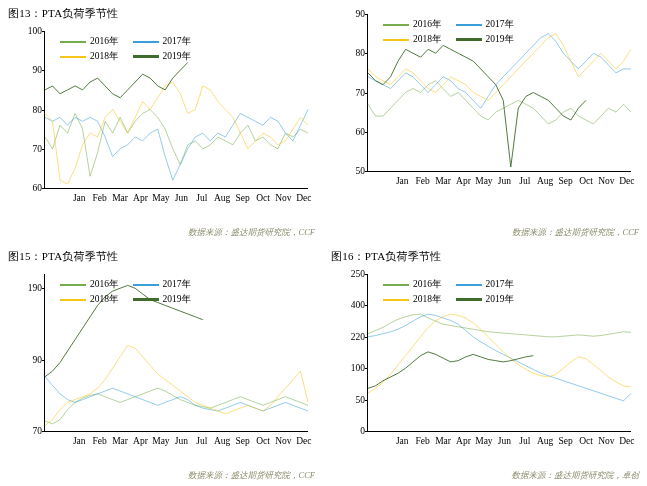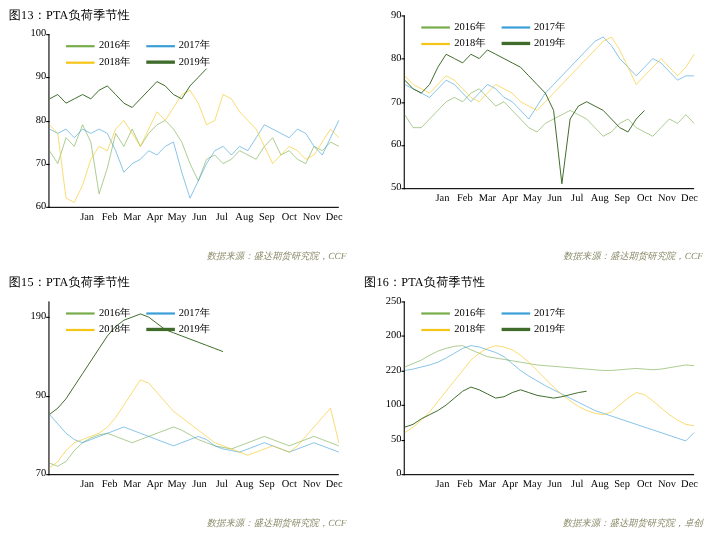--- a/index.html
+++ b/index.html
@@ -287,21 +287,21 @@
       </div>
       <div class="plot">
           <div class="ytick" style="top: 100%;">0</div>
           <div class="ytickmark" style="top: 100%;"></div>
           <div class="ytick" style="top: 80%;">50</div>
           <div class="ytickmark" style="top: 80%;"></div>
           <div class="ytick" style="top: 60%;">100</div>
           <div class="ytickmark" style="top: 60%;"></div>
           <div class="ytick" style="top: 40%;">220</div>
           <div class="ytickmark" style="top: 40%;"></div>
-          <div class="ytick" style="top: 20%;">200</div>
+          <div class="ytick" style="top: 20%;">400</div>
           <div class="ytickmark" style="top: 20%;"></div>
           <div class="ytick" style="top: 0%;">250</div>
           <div class="ytickmark" style="top: 0%;"></div>
           <svg class="series" viewBox="0 0 100 100" preserveAspectRatio="none">
             <path d=" M 0.00 38.00 L 2.86 36.00 L 5.71 34.00 L 8.57 31.20 L 11.43 28.80 L 14.29 27.20 L 17.14 26.00 L 20.00 25.60 L 22.86 28.00 L 25.71 30.00 L 28.57 32.00 L 31.43 32.80 L 34.29 33.60 L 37.14 34.40 L 40.00 35.20 L 42.86 36.00 L 45.71 36.80 L 48.57 37.20 L 51.43 37.60 L 54.29 38.00 L 57.14 38.40 L 60.00 38.80 L 62.86 39.20 L 65.71 39.60 L 68.57 40.00 L 71.43 40.00 L 74.29 39.60 L 77.14 39.20 L 80.00 38.80 L 82.86 39.20 L 85.71 39.60 L 88.57 39.20 L 91.43 38.40 L 94.29 37.60 L 97.14 36.80 L 100.00 37.20" fill="none" stroke="#77ac4b" stroke-width="0.55" vector-effect="non-scaling-stroke" stroke-linejoin="round"></path>
             <path d=" M 0.00 40.00 L 2.86 39.20 L 5.71 38.00 L 8.57 36.80 L 11.43 35.20 L 14.29 32.80 L 17.14 30.00 L 20.00 27.20 L 22.86 25.60 L 25.71 26.40 L 28.57 28.00 L 31.43 29.60 L 34.29 32.00 L 37.14 36.00 L 40.00 40.00 L 42.86 43.20 L 45.71 46.00 L 48.57 48.80 L 51.43 51.20 L 54.29 53.60 L 57.14 56.00 L 60.00 58.40 L 62.86 60.80 L 65.71 63.20 L 68.57 64.80 L 71.43 66.40 L 74.29 68.00 L 77.14 69.60 L 80.00 71.20 L 82.86 72.80 L 85.71 74.40 L 88.57 76.00 L 91.43 77.60 L 94.29 79.20 L 97.14 80.80 L 100.00 76.00" fill="none" stroke="#3a9fd8" stroke-width="0.55" vector-effect="non-scaling-stroke" stroke-linejoin="round"></path>
             <path d=" M 0.00 76.00 L 2.86 72.80 L 5.71 68.80 L 8.57 64.00 L 11.43 58.00 L 14.29 52.00 L 17.14 46.00 L 20.00 40.00 L 22.86 34.00 L 25.71 30.00 L 28.57 27.20 L 31.43 25.60 L 34.29 26.40 L 37.14 28.00 L 40.00 31.20 L 42.86 35.20 L 45.71 40.00 L 48.57 44.80 L 51.43 49.60 L 54.29 54.00 L 57.14 57.60 L 60.00 60.80 L 62.86 63.20 L 65.71 64.80 L 68.57 65.60 L 71.43 64.00 L 74.29 60.00 L 77.14 56.00 L 80.00 52.80 L 82.86 54.00 L 85.71 57.60 L 88.57 61.60 L 91.43 65.60 L 94.29 68.80 L 97.14 71.20 L 100.00 72.00" fill="none" stroke="#f5c518" stroke-width="0.55" vector-effect="non-scaling-stroke" stroke-linejoin="round"></path>
             <path d=" M 0.00 72.80 L 2.86 71.20 L 5.71 68.00 L 8.57 65.60 L 11.43 63.20 L 14.29 60.00 L 17.14 56.00 L 20.00 52.00 L 22.86 49.60 L 25.71 51.20 L 28.57 53.60 L 31.43 56.00 L 34.29 55.20 L 37.14 52.80 L 40.00 51.20 L 42.86 52.80 L 45.71 54.40 L 48.57 55.20 L 51.43 56.00 L 54.29 55.20 L 57.14 54.00 L 60.00 52.80 L 62.86 52.00" fill="none" stroke="#3f6b2b" stroke-width="0.9" vector-effect="non-scaling-stroke" stroke-linejoin="round"></path>
           </svg>
         </div>

